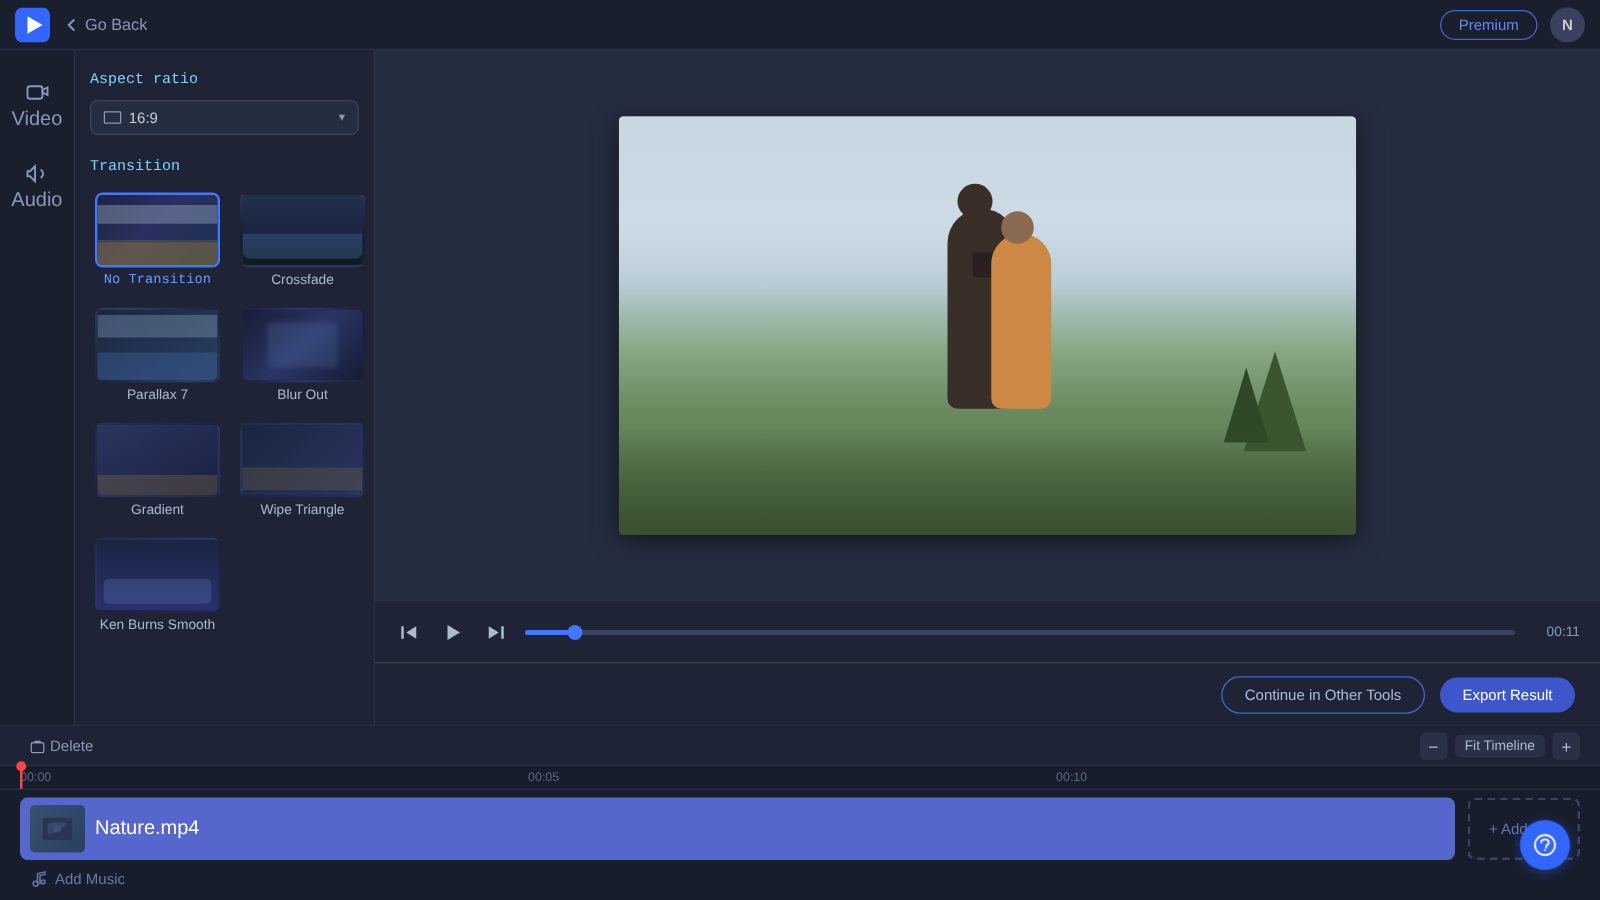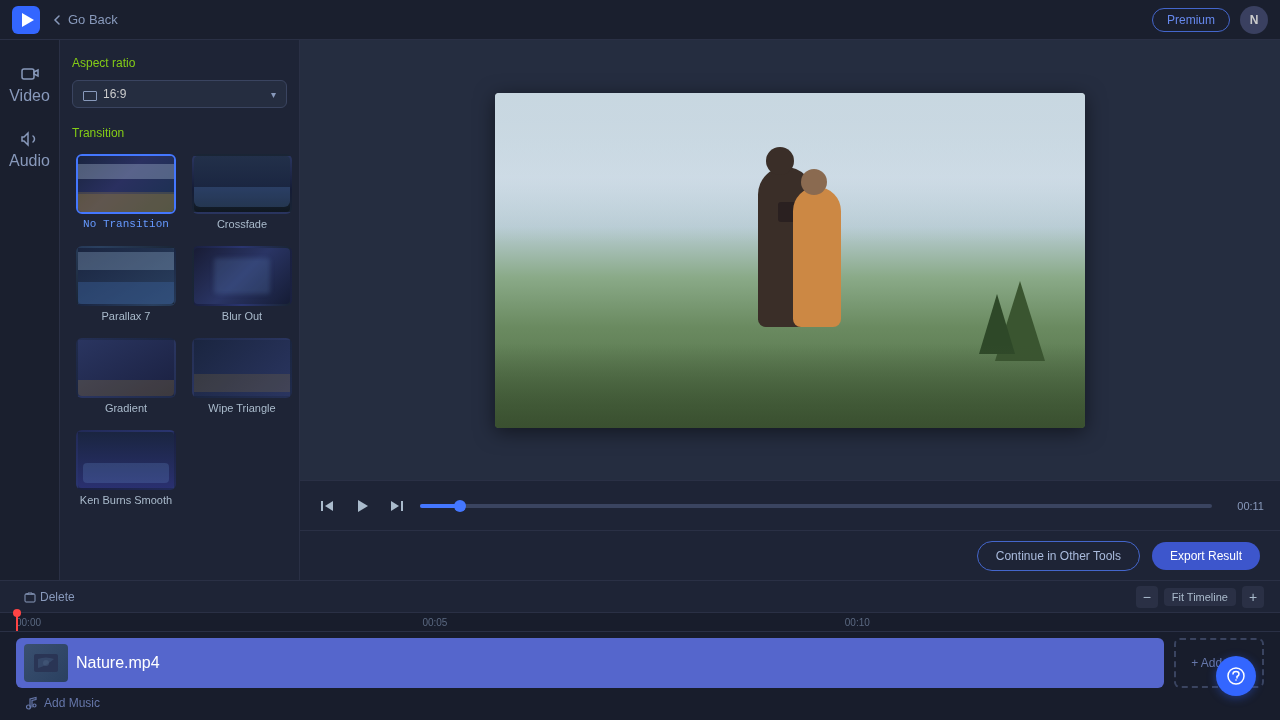--- a/index.html
+++ b/index.html
@@ -107,22 +107,23 @@
     .panel {
       width: 240px;
       background: #1e2436;
       border-right: 1px solid #2a3045;
       overflow-y: auto;
       flex-shrink: 0;
       padding: 16px 12px;
     }
     .panel-section-title {
       font-size: 12px;
-      color: #84cc16;
+      color: #7dd3fc;
       margin-bottom: 10px;
+      font-family: Liberation Mono, monospace;
     }
     .aspect-dropdown {
       width: 100%;
       background: #252d40;
       border: 1px solid #3a4460;
       border-radius: 6px;
       color: #ccc;
       font-size: 12px;
       padding: 6px 10px;
       display: flex;
@@ -131,21 +132,21 @@
       cursor: pointer;
       margin-bottom: 18px;
     }
     .aspect-dropdown .aspect-icon {
       width: 14px;
       height: 10px;
       border: 1.5px solid #8899bb;
       margin-right: 6px;
       border-radius: 1px;
     }
-    .aspect-left { display: flex; align-items: flex-end; }
+    .aspect-left { display: flex; align-items: center; }
     .chevron { color: #8899bb; font-size: 10px; }
 
     .transition-grid {
       display: grid;
       grid-template-columns: 1fr 1fr;
       gap: 8px;
     }
     .transition-item {
       display: flex;
       flex-direction: column;

